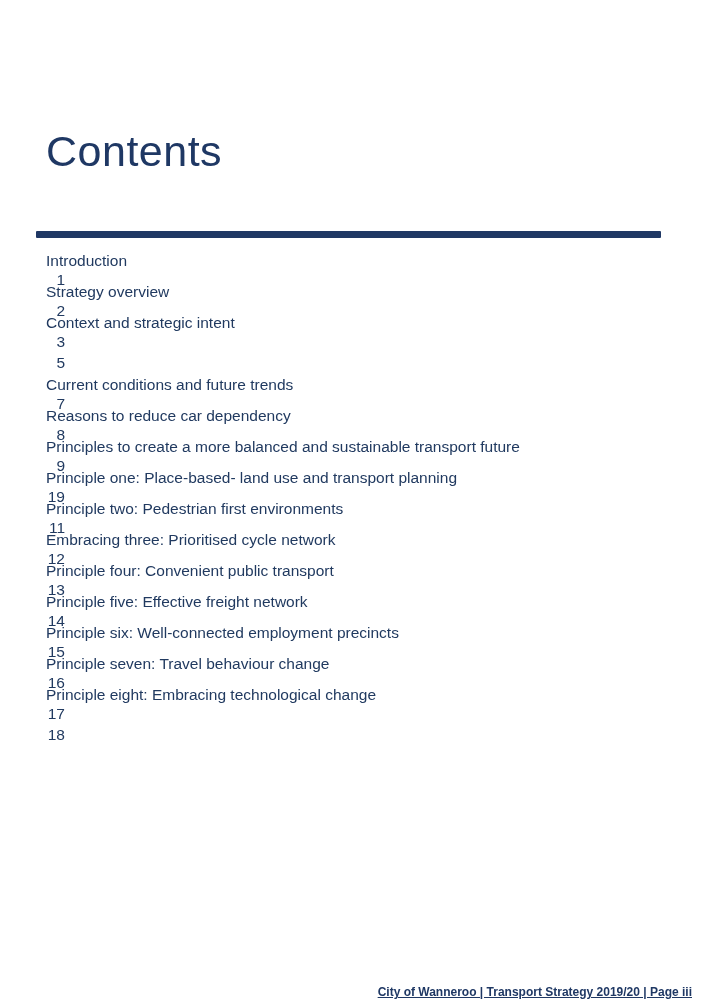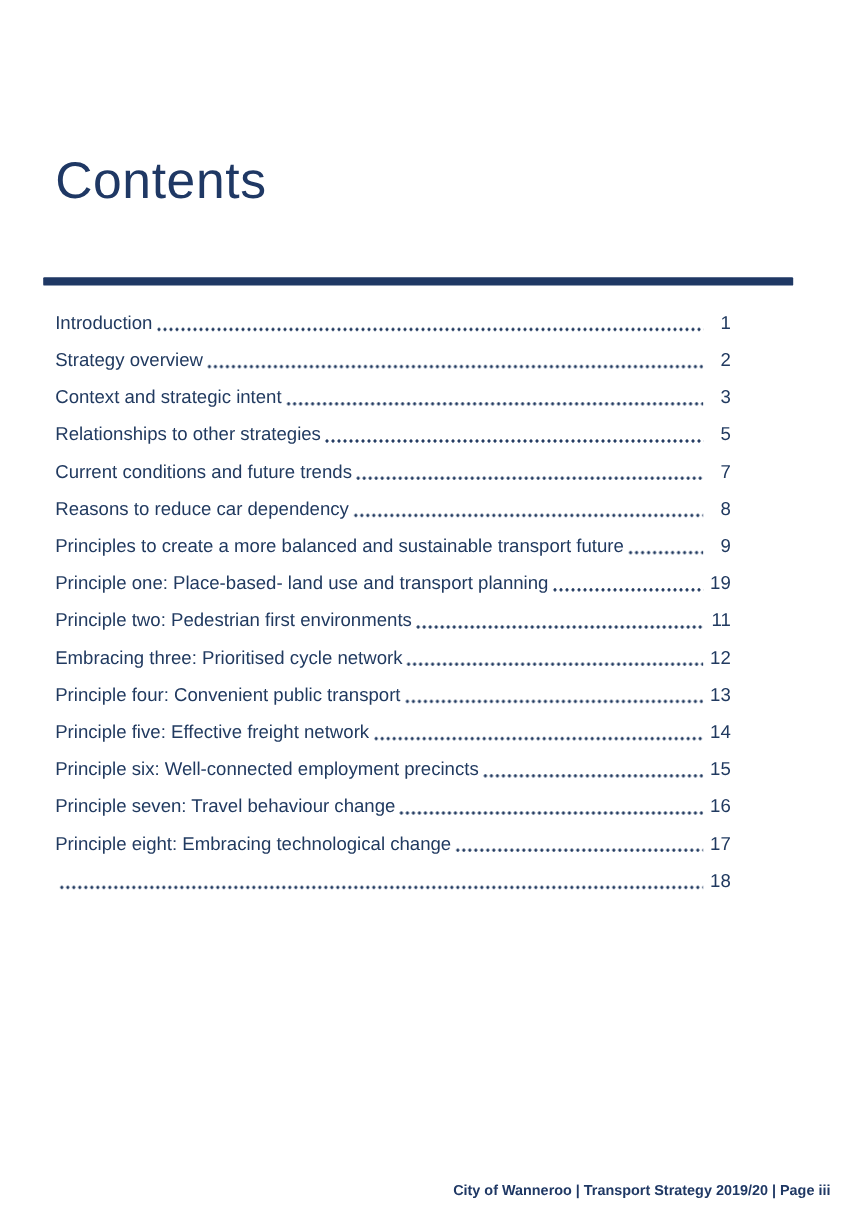--- a/index.html
+++ b/index.html
@@ -34,26 +34,27 @@
     height: 7px;
     background: var(--accent);
     border-radius: 1px;
   }
   .toc {
     margin: 15px 0 0 46px;
     width: 563px;
   }
   .toc-row {
     display: flex;
-    align-items: flex-end;
+    align-items: flex-start;
     height: 31px;
     padding-bottom: 6px;
     font-size: 15.5px;
     color: var(--text);
     cursor: pointer;
+    flex-direction: column;
   }
   .toc-label {
     white-space: nowrap;
     line-height: 1.05;
   }
   .leader {
     flex: 1;
     height: 3px;
     margin: 0 4px 2px 3px;
     background-image: radial-gradient(circle, var(--text) 1.05px, rgba(0,0,0,0) 1.55px);
@@ -67,20 +68,21 @@
     line-height: 1.05;
   }
   .page-footer {
     position: absolute;
     right: 14px;
     bottom: 6px;
     font-size: 12px;
     font-weight: 700;
     color: var(--accent);
     white-space: nowrap;
+    text-decoration: underline;
   }
 </style>
 </head>
 <body>
 
 <div class="page">
 
   <h1 class="page-title">Contents</h1>
 
   <div class="title-rule"></div>
@@ -98,21 +100,20 @@
     <span class="toc-page">2</span>
   </div>
 
   <div class="toc-row">
     <span class="toc-label">Context and strategic intent</span>
     <span class="leader"></span>
     <span class="toc-page">3</span>
   </div>
 
   <div class="toc-row">
-    <span class="toc-label">Relationships to other strategies</span>
     <span class="leader"></span>
     <span class="toc-page">5</span>
   </div>
 
   <div class="toc-row">
     <span class="toc-label">Current conditions and future trends</span>
     <span class="leader"></span>
     <span class="toc-page">7</span>
   </div>
 

